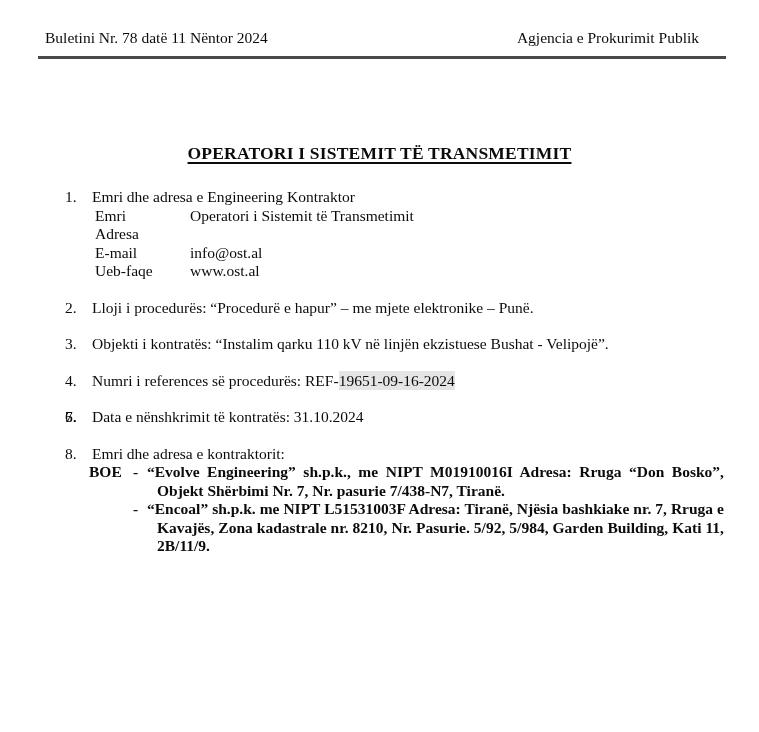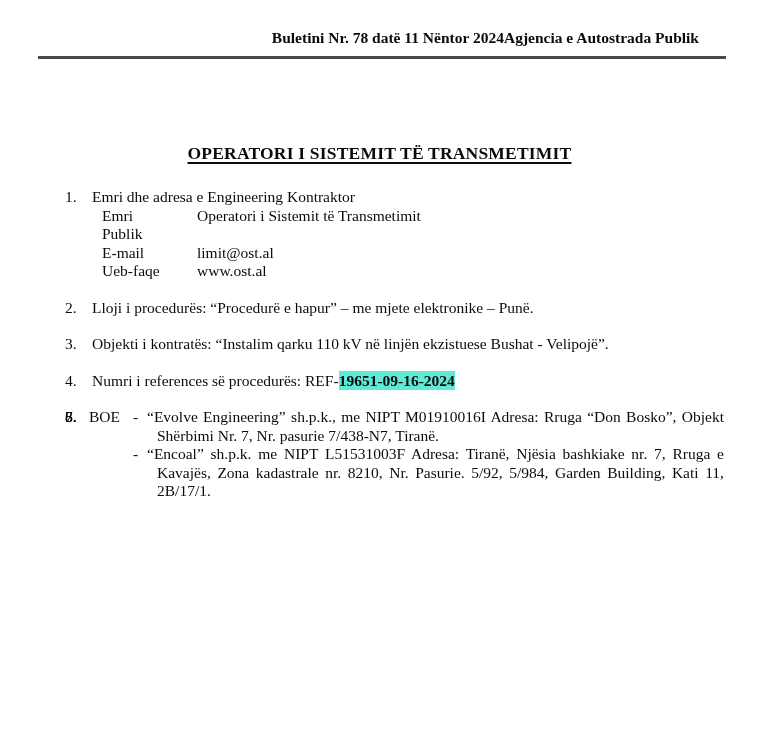--- a/index.html
+++ b/index.html
@@ -8,22 +8,22 @@
     width: 759px;
     height: 732px;
     background: #ffffff;
     font-family: "Liberation Serif", "DejaVu Serif", serif;
     font-size: 15.5px;
     color: #0b0b0b;
     overflow: hidden;
   }
   .header {
     display: flex;
-    justify-content: flex-end;
-    font-weight: bold;
+    justify-content: space-between;
+    font-weight: normal;
     padding: 28px 60px 0 45px;
     line-height: 19px;
   }
   .rule {
     border: none;
     border-top: 3px solid #4a4a4a;
     height: 0;
     margin: 9px 33px 0 38px;
   }
   .doc-title {
@@ -38,67 +38,67 @@
   }
   .items { margin-top: 24px; }
   .item {
     position: relative;
     padding-left: 92px;
     padding-right: 35px;
     line-height: 18.5px;
     margin-bottom: 18px;
   }
   .item-num { position: absolute; left: 65px; top: 0; }
-  .contact-row { display: flex; margin-left: 10px; }
+  .contact-row { display: flex; margin-left: 3px; }
   .contact-label { width: 95px; flex: none; }
   .just { text-align: justify; }
   .boe-entry {
     position: relative;
     margin-left: 65px;
     text-indent: -10px;
     text-align: justify;
+    font-weight: bold;
   }
   .boe-label { position: absolute; left: -68px; top: 0; text-indent: 0; }
   .boe-dash  { position: absolute; left: -24px; top: 0; text-indent: 0; }
   mark.ref-highlight {
-    background: #5eead4;
+    background: #e5e5e5;
     color: inherit;
     padding: 1px 0;
-    font-weight: bold;
   }
 </style>
 </head>
 <body>
 
 <div class="page">
 
   <div class="header">
     <span>Buletini Nr. 78 datë 11 Nëntor 2024</span>
-    <span>Agjencia e Autostrada Publik</span>
+    <span>Agjencia e Prokurimit Publik</span>
   </div>
 
   <hr class="rule">
 
   <div class="doc-title">OPERATORI I SISTEMIT TË TRANSMETIMIT</div>
 
   <div class="items">
 
     <div class="item">
       <span class="item-num">1.</span>
       <div>Emri dhe adresa e Engineering Kontraktor</div>
       <div class="contact-row">
         <span class="contact-label">Emri</span>
         <span>Operatori i Sistemit të Transmetimit</span>
       </div>
       <div class="contact-row">
-        <span class="contact-label">Publik</span>
+        <span class="contact-label">Adresa</span>
       </div>
       <div class="contact-row">
         <span class="contact-label">E-mail</span>
-        <span>limit@ost.al</span>
+        <span>info@ost.al</span>
       </div>
       <div class="contact-row">
         <span class="contact-label">Ueb-faqe</span>
         <span>www.ost.al</span>
       </div>
     </div>
 
     <div class="item">
       <span class="item-num">2.</span>
       <span>Lloji i procedurës: “Procedurë e hapur” – me mjete elektronike – Punë.</span>
@@ -117,29 +117,31 @@
     <div class="item just">
       <span class="item-num">5.</span>
     </div>
 
     <div class="item just">
       <span class="item-num">6.</span>
     </div>
 
     <div class="item">
       <span class="item-num">7.</span>
+      <span>Data e nënshkrimit të kontratës: 31.10.2024</span>
     </div>
 
     <div class="item">
       <span class="item-num">8.</span>
+      <div>Emri dhe adresa e kontraktorit:</div>
       <div class="boe-entry">
         <span class="boe-label">BOE</span>
         <span class="boe-dash">-</span>
         <span>“Evolve Engineering” sh.p.k., me  NIPT M01910016I Adresa: Rruga “Don Bosko”, Objekt Shërbimi Nr. 7, Nr. pasurie  7/438-N7, Tiranë.</span>
       </div>
       <div class="boe-entry">
         <span class="boe-dash">-</span>
-        <span>“Encoal” sh.p.k. me NIPT L51531003F Adresa: Tiranë, Njësia bashkiake nr. 7, Rruga e Kavajës, Zona kadastrale nr. 8210, Nr. Pasurie. 5/92, 5/984, Garden Building, Kati 11, 2B/17/1.</span>
+        <span>“Encoal” sh.p.k. me NIPT L51531003F Adresa: Tiranë, Njësia bashkiake nr. 7, Rruga e Kavajës, Zona kadastrale nr. 8210, Nr. Pasurie. 5/92, 5/984, Garden Building, Kati 11, 2B/11/9.</span>
       </div>
     </div>
 
   </div>
 </div>
 
 </body></html>

